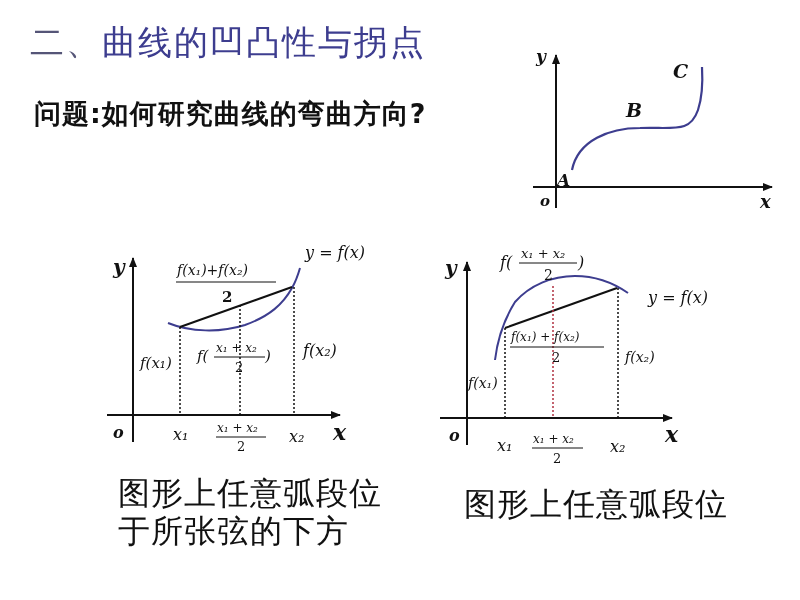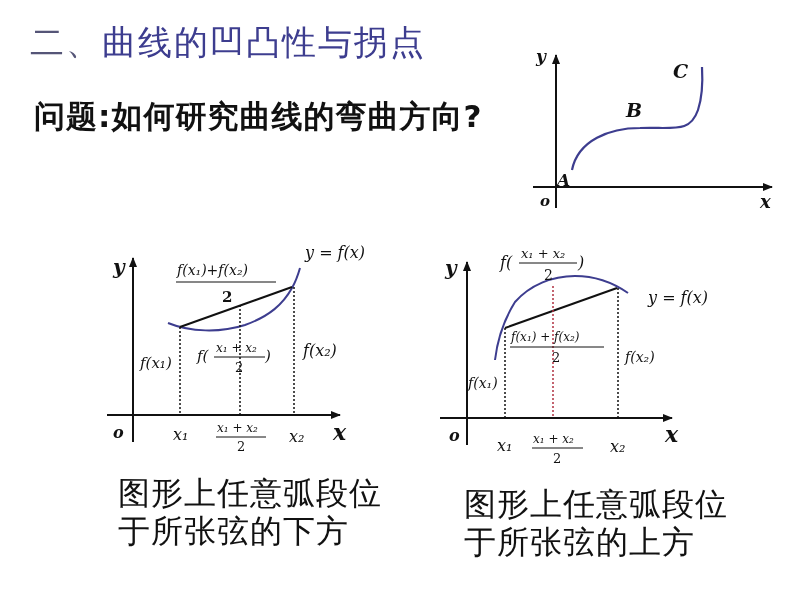--- a/index.html
+++ b/index.html
@@ -1,20 +1,20 @@
 <!DOCTYPE html>
 <html><head>
 <meta charset="utf-8">
 <style>
   html, body { margin:0; padding:0; }
   body { width:800px; height:600px; background:#ffffff; position:relative; overflow:hidden;
          font-family:"DejaVu Sans", sans-serif; }
   .title { position:absolute; left:30px; top:20px; font-size:34px; color:#3d3d8f; letter-spacing:2px; white-space:nowrap; }
   .title .num { color:#555577; }
-  .question { position:absolute; left:34px; top:96px; font-size:31px; color:#111; font-weight:bold; white-space:nowrap; letter-spacing:1px;}
+  .question { position:absolute; left:34px; top:96px; font-size:27px; color:#111; font-weight:bold; white-space:nowrap; letter-spacing:1px;}
   .caption { position:absolute; font-size:32px; color:#111; line-height:38px; letter-spacing:1px; }
   svg { position:absolute; left:0; top:0; }
   .m { font-family:"DejaVu Serif", serif; font-style:italic; fill:#111; }
   .mb { font-family:"DejaVu Serif", serif; font-style:italic; font-weight:bold; fill:#111; }
   .n { font-family:"DejaVu Serif", serif; fill:#111; }
 </style>
 </head>
 <body>
 
 <div class="title"><span class="num">二、</span><span>曲线的凹凸性与拐点</span></div>
@@ -107,14 +107,13 @@
     <text class="m" x="610" y="452" font-size="16">x₂</text>
   </g>
 </svg>
 
 <div class="caption" style="left:118px; top:474px;">
   <div>图形上任意弧段位</div>
   <div>于所张弦的下方</div>
 </div>
 <div class="caption" style="left:464px; top:485px;">
   <div>图形上任意弧段位</div>
-  <div>于所张弦的上方</div>
 </div>
 
 </body></html>

